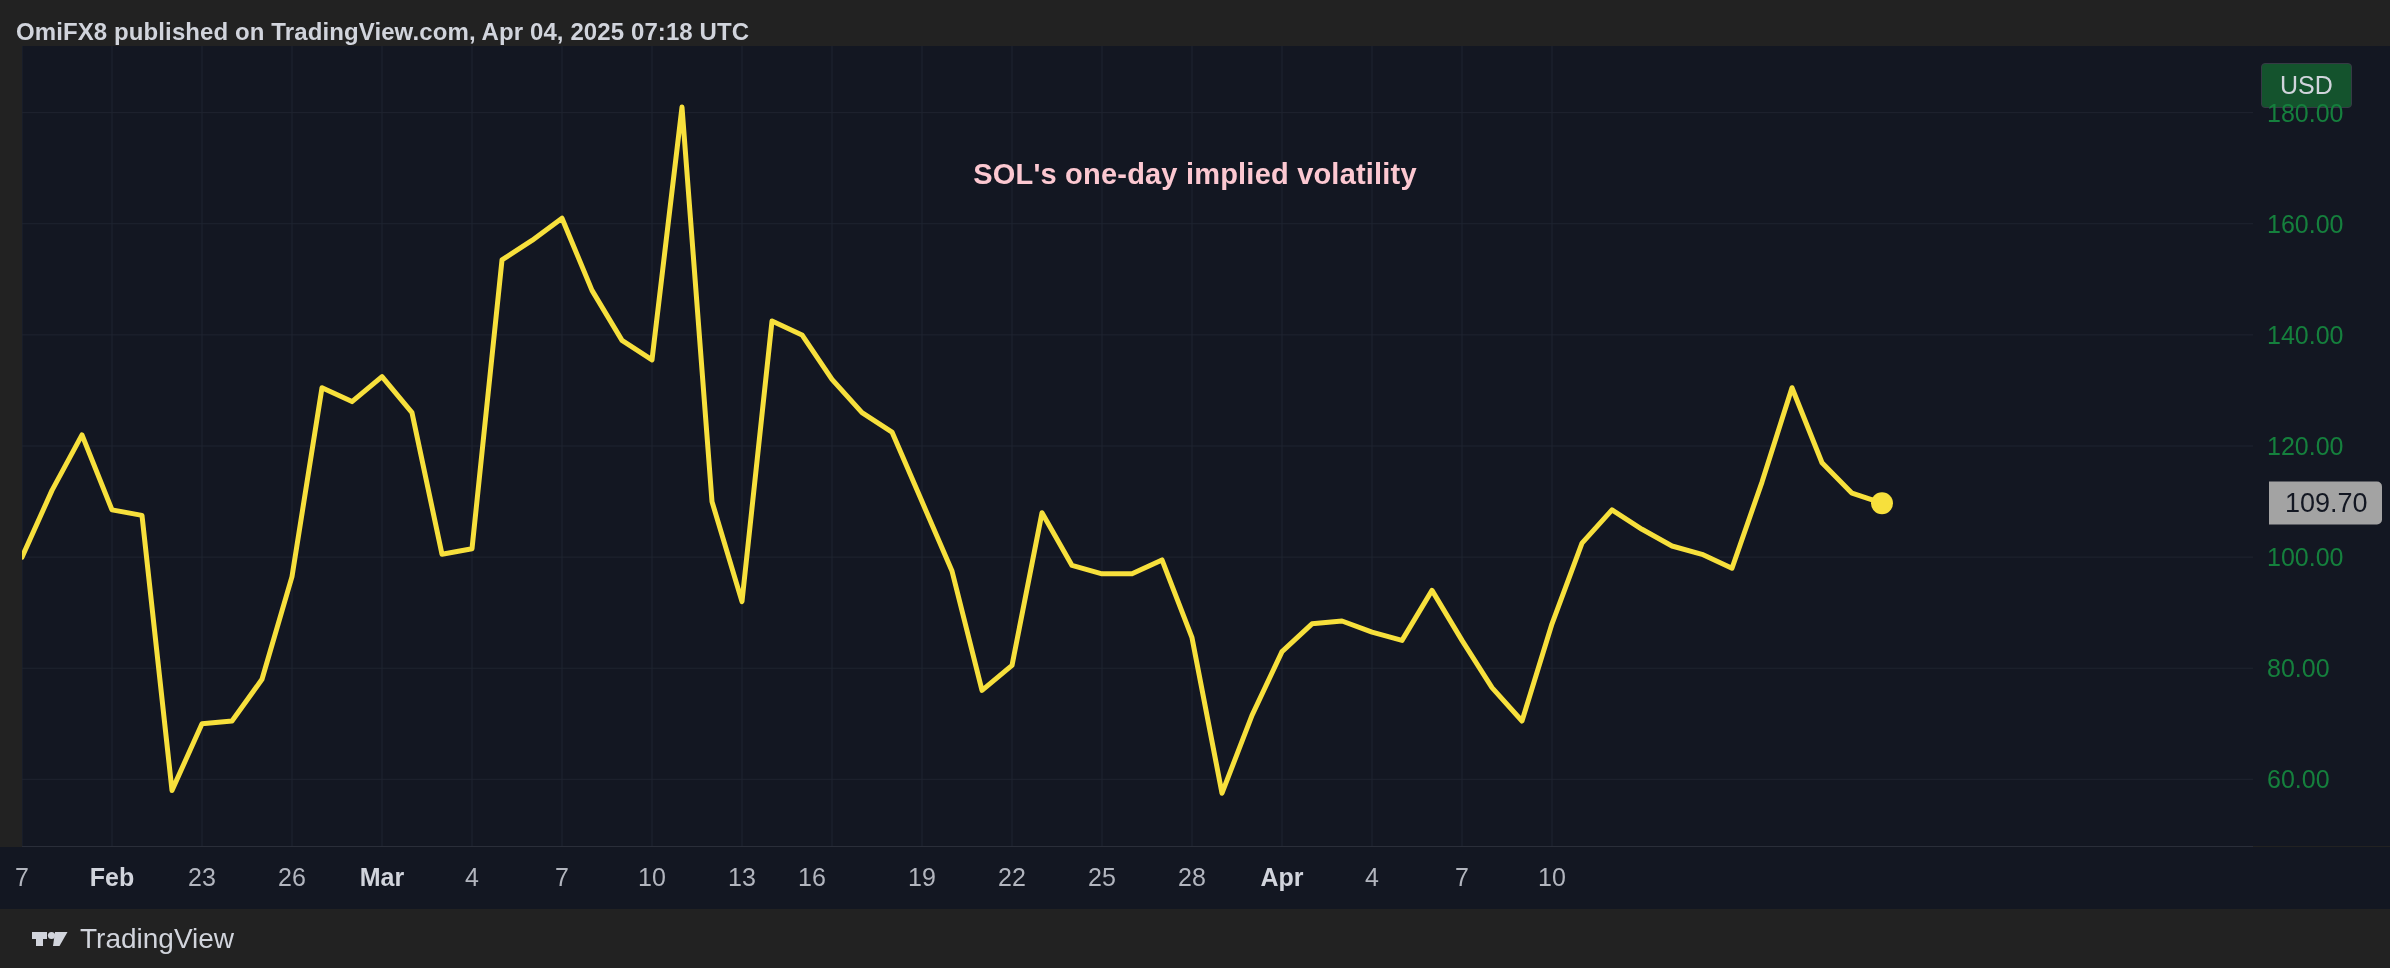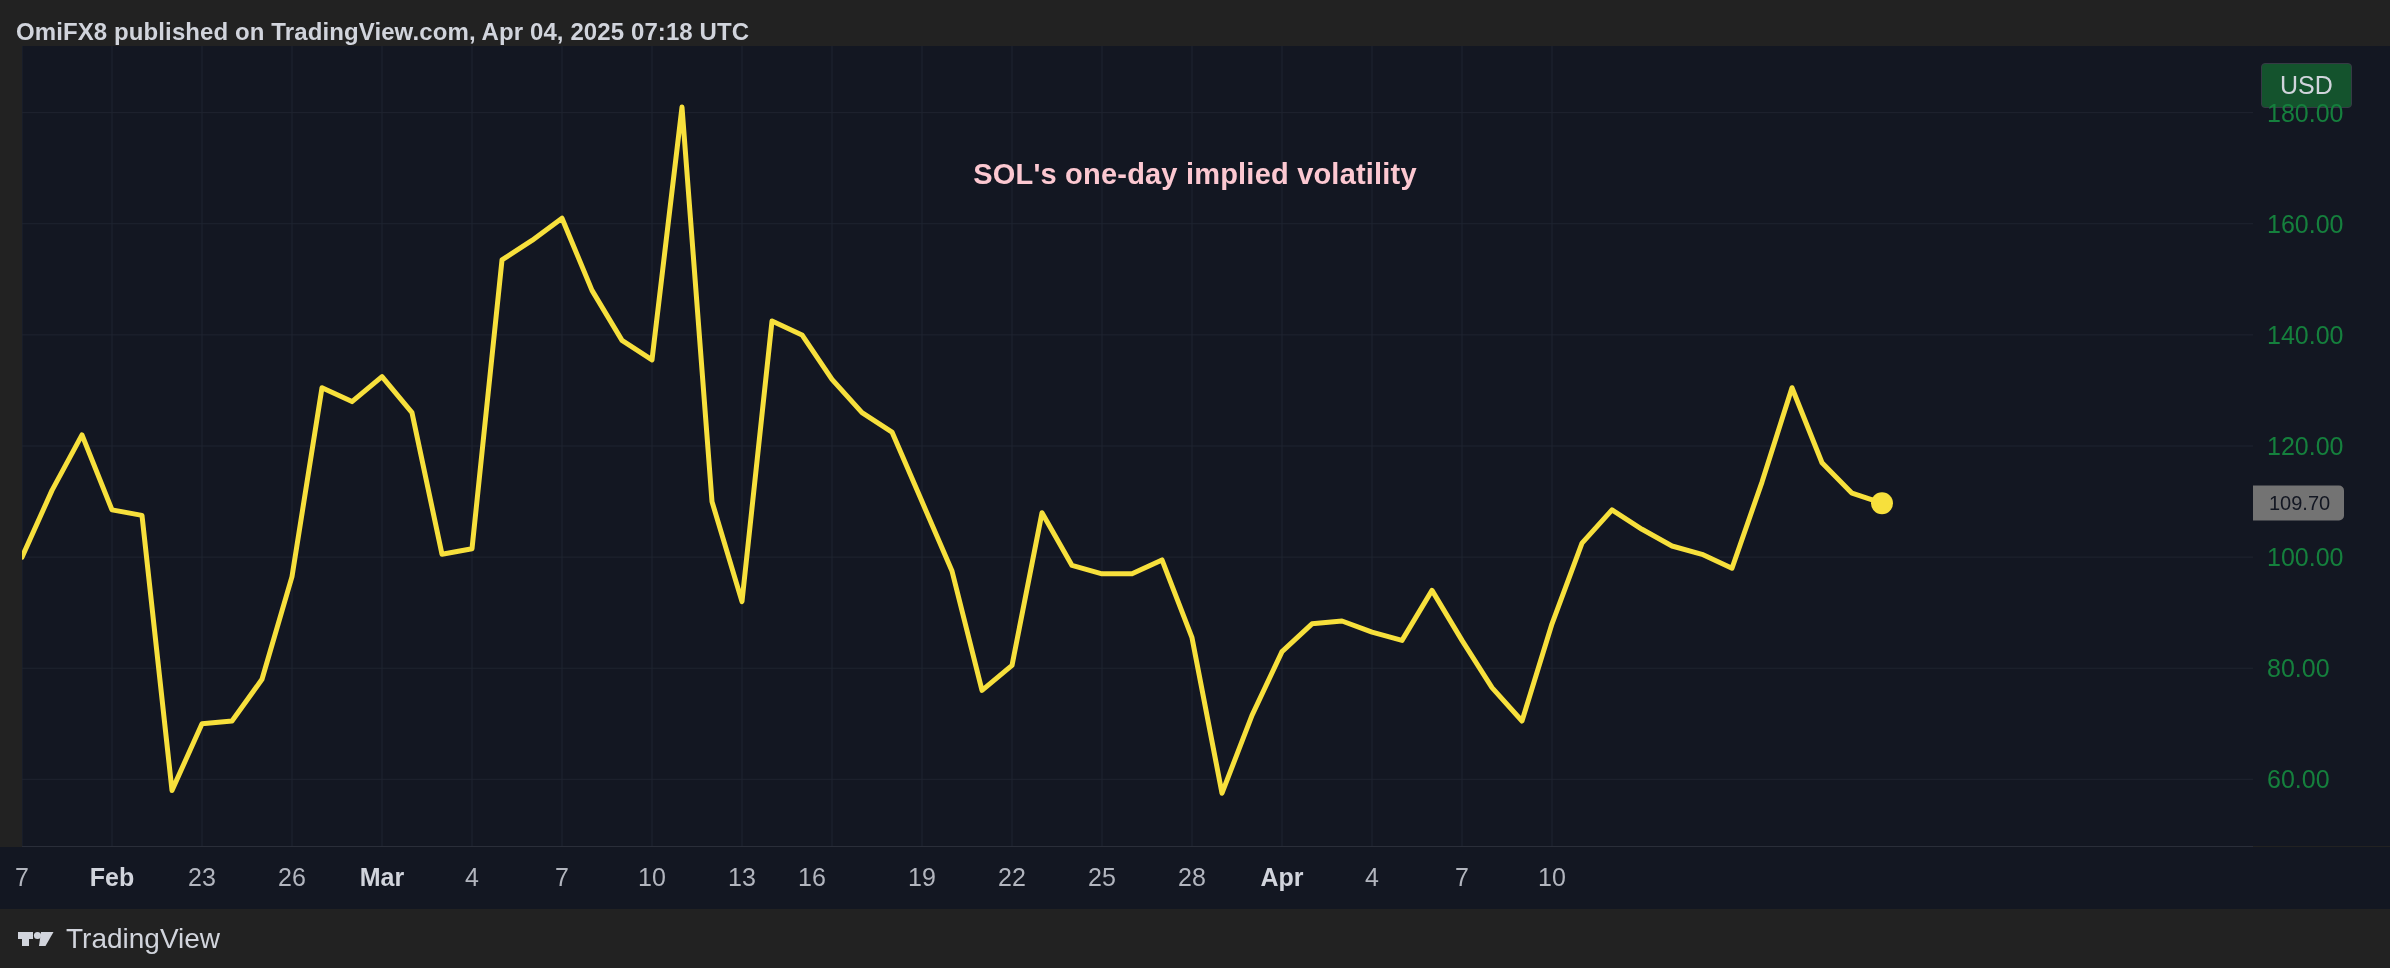--- a/index.html
+++ b/index.html
@@ -86,27 +86,27 @@
     padding:7px 18px;
     border:1px solid #363a45;
     border-radius:4px;
     background:#14532d;
     color:#d1d4dc;
     font-size:25px;
     font-weight:400;
   }
   #last-price-badge{
     position:absolute;
-    left:0; 
+    left:16px; 
     transform:translateY(-50%);
     padding:6px 14px 6px 16px;
     border-radius:0 5px 5px 0;
-    background:#737373;
+    background:#a3a3a3;
     color:#131722;
-    font-size:20px;
+    font-size:27px;
     font-weight:400;
     white-space:nowrap;
   }
 
   
   #chart-title{
     position:absolute;
     left:50%; top:158px;
     transform:translateX(-50%);
     color:#fcc8d1;
@@ -114,21 +114,21 @@
     font-weight:700;
     white-space:nowrap;
     letter-spacing:.2px;
   }
 
   
   #footer-bar{
     position:absolute; left:0; top:909px;
     width:1980px; height:59px;
     background:#222222;
-    display:flex; align-items:center;
+    display:flex; align-items:center;padding-left:14px;
   }
   #tv-logo{
     margin-left:18px;
     display:flex; align-items:center; gap:12px;
   }
   #tv-wordmark{
     color:#d1d4dc;
     font-size:28px;
     font-weight:400;
   }

